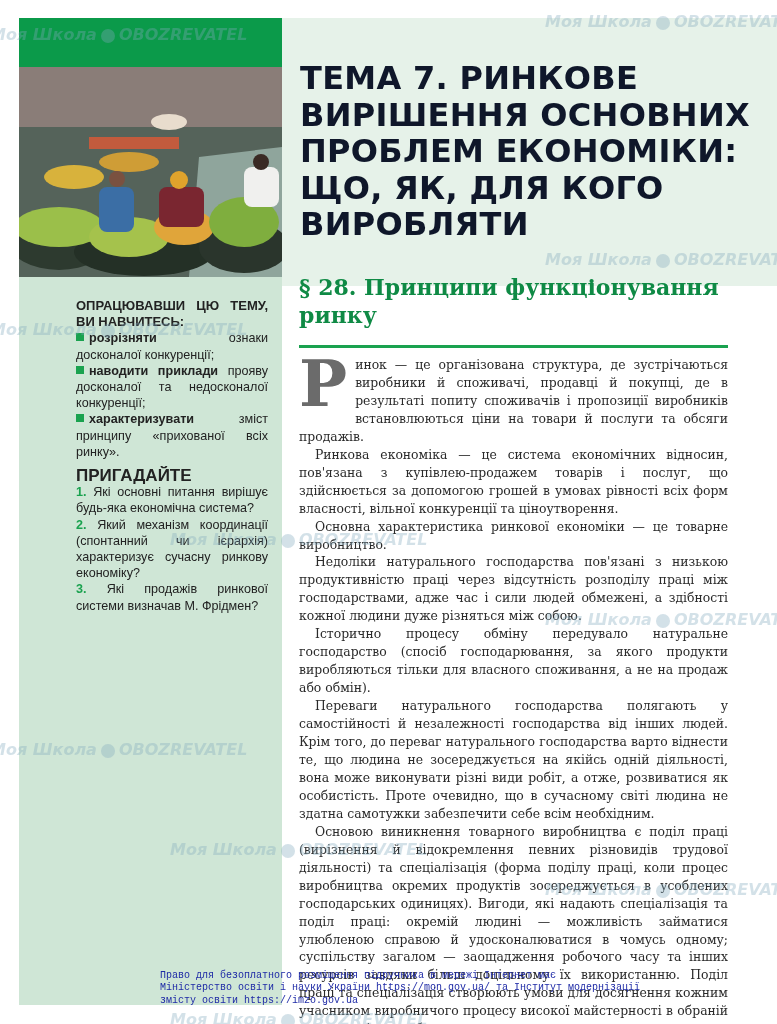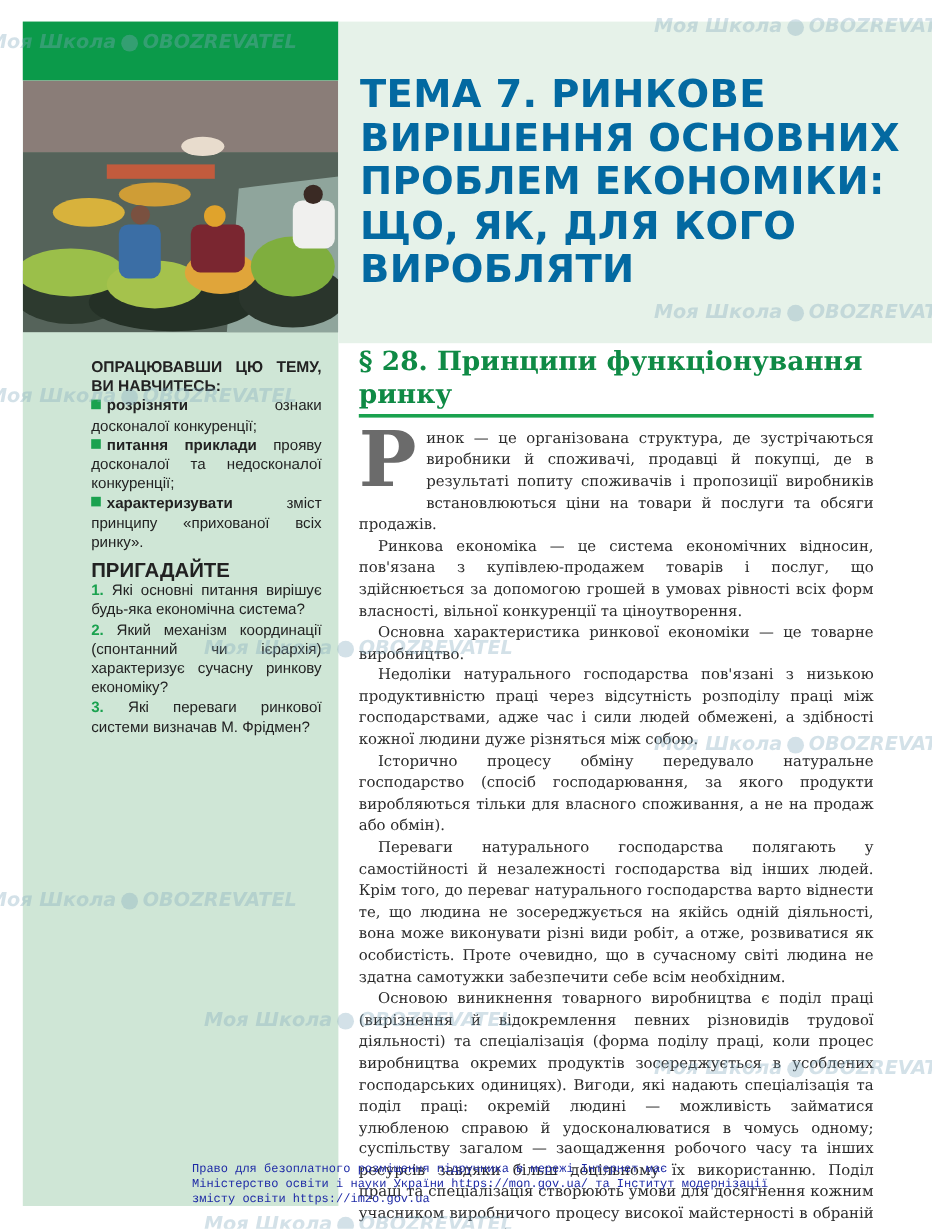--- a/index.html
+++ b/index.html
@@ -3,29 +3,29 @@
 <meta charset="utf-8">
 <style>
   html, body { margin:0; padding:0; }
   body { width:777px; height:1024px; position:relative; background:#ffffff; overflow:hidden;
          font-family:"DejaVu Serif", serif; }
   .abs { position:absolute; }
   .sidebar-bg { left:19px; top:18px; width:263px; height:987px; background:#cfe6d6; }
   .top-band { left:19px; top:18px; width:263px; height:49px; background:#0b9a4a; }
   .photo { left:19px; top:67px; width:263px; height:210px; overflow:hidden; }
   .title-panel { left:282px; top:18px; width:495px; height:268px; background:#e6f2e9; }
-  .topic-title { left:300px; top:60px; width:460px; color:#0369a1; font-family:"DejaVu Sans", sans-serif;
+  .topic-title { left:300px; top:60px; width:460px; color:#0f172a; font-family:"DejaVu Sans", sans-serif;
                  font-weight:bold; font-size:32px; line-height:36.5px; letter-spacing:0.3px; }
   .learn-box { left:76px; top:298px; width:192px; font-family:"Liberation Sans", sans-serif; font-size:12.6px;
                line-height:16.2px; color:#222; text-align:justify; }
   .learn-head { font-weight:bold; font-size:13px; }
   .sq { display:inline-block; width:8px; height:8px; background:#1aa24f; margin-right:5px; vertical-align:1px; }
   .recall-head { font-weight:bold; font-size:17px; margin-top:8px; }
   .num { color:#1aa24f; font-weight:bold; }
-  .para-title { left:299px; top:287px; width:430px; color:#0f8a45; font-family:"DejaVu Serif", serif;
+  .para-title { left:299px; top:273px; width:430px; color:#0f8a45; font-family:"DejaVu Serif", serif;
                 font-weight:bold; font-size:22px; line-height:28px; }
   .rule { left:299px; top:345px; width:429px; height:3px; background:#1aa24f; }
   .body-text { left:299px; top:356px; width:429px; font-family:"DejaVu Serif", serif; font-size:12.4px;
                line-height:17.95px; color:#2a2a2a; text-align:justify; }
   .body-text p { margin:0; text-indent:16px; }
   .body-text p.first { text-indent:0; }
   .dropcap { float:left; font-family:"DejaVu Serif", serif; font-weight:bold; font-size:64px; line-height:52px;
              color:#6b6b6b; margin:2px 8px 0 0; height:54px; }
   .footer-note { left:160px; top:970px; width:520px; font-family:Liberation Mono, monospace; font-size:10px;
                  line-height:12.4px; color:#1e2aa6; }
@@ -65,27 +65,27 @@
     <ellipse cx="150" cy="55" rx="18" ry="8" fill="#e8dccd"></ellipse>
   </svg>
 </div>
 
 <div class="abs title-panel"></div>
 <div class="abs topic-title">ТЕМА 7. РИНКОВЕ ВИРІШЕННЯ ОСНОВНИХ ПРОБЛЕМ ЕКОНОМІКИ: ЩО, ЯК, ДЛЯ КОГО ВИРОБЛЯТИ</div>
 
 <div class="abs learn-box">
   <div class="learn-head">ОПРАЦЮВАВШИ ЦЮ ТЕМУ, ВИ НАВЧИТЕСЬ:</div>
   <div><span class="sq"></span><b>розрізняти</b><span> ознаки досконалої конкуренції;</span></div>
-  <div><span class="sq"></span><b>питання приклади</b><span> прояву досконалої та недосконалої конкуренції;</span></div>
+  <div><span class="sq"></span><b>наводити приклади</b><span> прояву досконалої та недосконалої конкуренції;</span></div>
   <div><span class="sq"></span><b>характеризувати</b><span> зміст принципу «прихованої всіх ринку».</span></div>
 
   <div class="recall-head">ПРИГАДАЙТЕ</div>
   <div><span class="num">1.</span><span> Які основні питання вирішує будь-яка економічна система?</span></div>
   <div><span class="num">2.</span><span> Який механізм координації (спонтанний чи ієрархія) характеризує сучасну ринкову економіку?</span></div>
-  <div><span class="num">3.</span><span> Які переваги ринкової системи визначав М. Фрідмен?</span></div>
+  <div><span class="num">3.</span><span> Які продажів ринкової системи визначав М. Фрідмен?</span></div>
 </div>
 
 <div class="abs para-title">§ 28. Принципи функціонування ринку</div>
 <div class="abs rule"></div>
 
 <div class="abs body-text">
   <p class="first"><span class="dropcap">Р</span><span>инок — це організована структура, де зустрічаються виробники й споживачі, продавці й покупці, де в результаті попиту споживачів і пропозиції виробників встановлюються ціни на товари й послуги та обсяги продажів.</span></p>
   <p>Ринкова економіка — це система економічних відносин, пов'язана з купівлею-продажем товарів і послуг, що здійснюється за допомогою грошей в умовах рівності всіх форм власності, вільної конкуренції та ціноутворення.</p>
   <p>Основна характеристика ринкової економіки — це товарне виробництво.</p>
   <p>Недоліки натурального господарства пов'язані з низькою продуктивністю праці через відсутність розподілу праці між господарствами, адже час і сили людей обмежені, а здібності кожної людини дуже різняться між собою.</p>

